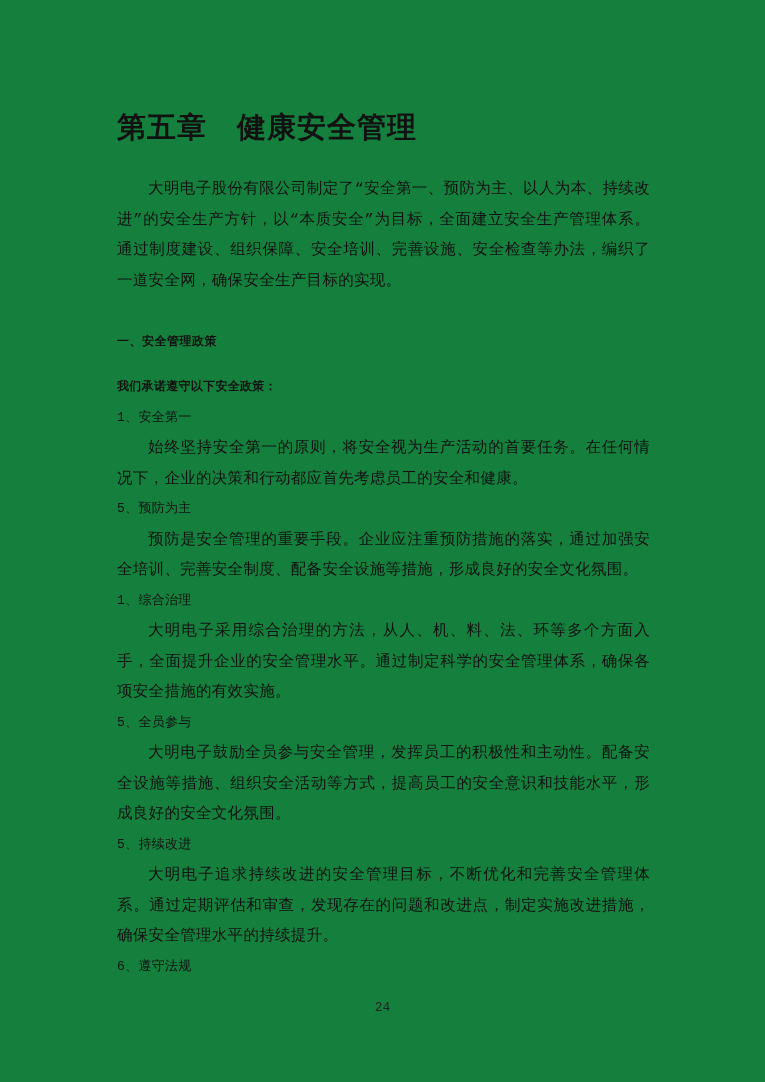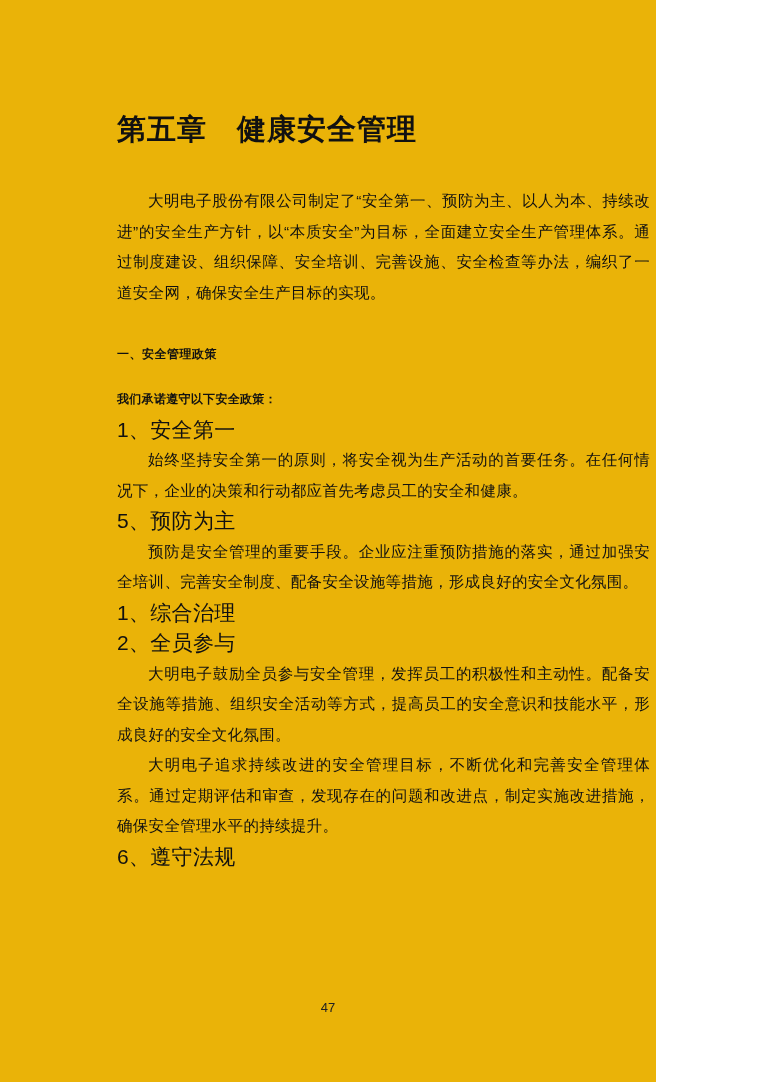--- a/index.html
+++ b/index.html
@@ -2,24 +2,24 @@
 <html><head>
 <meta charset="utf-8">
 <style>
   html, body {
     margin: 0;
     padding: 0;
     background: #ffffff;
   }
   .page {
     position: relative;
-    width: 656px;
+    width: 765px;
     height: 1082px;
-    background: #eab308;
-    font-family: Liberation Sans, sans-serif;
+    background: #15803d;
+    font-family: Liberation Mono, monospace;
     color: #111111;
     overflow: hidden;
   }
   .content {
     position: absolute;
     left: 117px;
     width: 533px;
     top: 0;
   }
   .doc-title {
@@ -35,39 +35,39 @@
     margin: 0;
     font-size: 15.5px;
     line-height: 30.5px;
     text-align: justify;
     letter-spacing: 0.3px;
   }
   .indent {
     text-indent: 2em;
   }
   .intro-para {
-    margin-top: 36px;
+    margin-top: 24px;
   }
   .section-heading {
     margin: 30px 0 0 0;
     font-size: 12px;
     line-height: 32px;
     font-weight: bold;
     letter-spacing: 0.5px;
   }
   .policy-intro {
     margin: 14px 0 0 0;
     font-size: 12px;
     line-height: 30.5px;
     font-weight: bold;
     letter-spacing: 0.3px;
   }
   .policy-label {
     margin: 0;
-    font-size: 21px;
+    font-size: 13px;
     line-height: 30.5px;
     letter-spacing: 0.3px;
   }
   .page-number {
     position: absolute;
     left: 0;
     right: 0;
     top: 1000px;
     text-align: center;
     font-size: 13px;
@@ -94,32 +94,34 @@
       <p class="body-text indent">始终坚持安全第一的原则，将安全视为生产活动的首要任务。在任何情况下，企业的决策和行动都应首先考虑员工的安全和健康。</p>
     </div>
 
     <div class="policy">
       <p class="policy-label">5、预防为主</p>
       <p class="body-text indent">预防是安全管理的重要手段。企业应注重预防措施的落实，通过加强安全培训、完善安全制度、配备安全设施等措施，形成良好的安全文化氛围。</p>
     </div>
 
     <div class="policy">
       <p class="policy-label">1、综合治理</p>
+      <p class="body-text indent">大明电子采用综合治理的方法，从人、机、料、法、环等多个方面入手，全面提升企业的安全管理水平。通过制定科学的安全管理体系，确保各项安全措施的有效实施。</p>
     </div>
 
     <div class="policy">
-      <p class="policy-label">2、全员参与</p>
+      <p class="policy-label">5、全员参与</p>
       <p class="body-text indent">大明电子鼓励全员参与安全管理，发挥员工的积极性和主动性。配备安全设施等措施、组织安全活动等方式，提高员工的安全意识和技能水平，形成良好的安全文化氛围。</p>
     </div>
 
     <div class="policy">
+      <p class="policy-label">5、持续改进</p>
       <p class="body-text indent">大明电子追求持续改进的安全管理目标，不断优化和完善安全管理体系。通过定期评估和审查，发现存在的问题和改进点，制定实施改进措施，确保安全管理水平的持续提升。</p>
     </div>
 
     <div class="policy">
       <p class="policy-label">6、遵守法规</p>
       <p class="body-text indent"></p>
     </div>
 
   </div>
 
-  <div class="page-number">47</div>
+  <div class="page-number">24</div>
 </div>
 
 </body></html>

